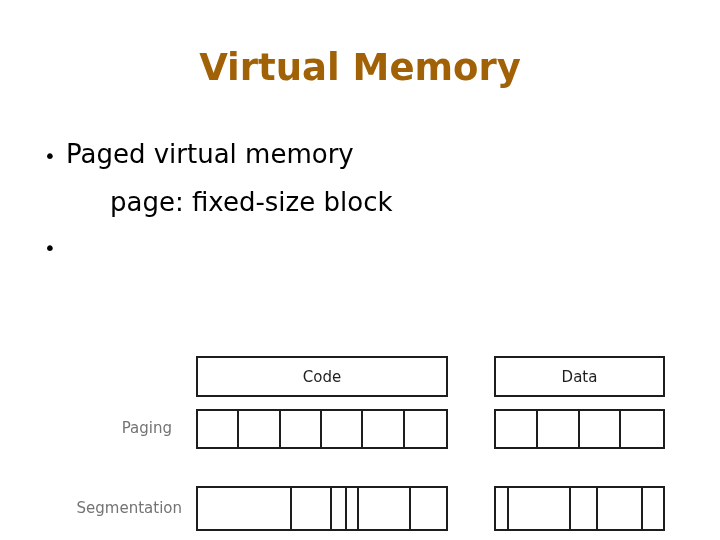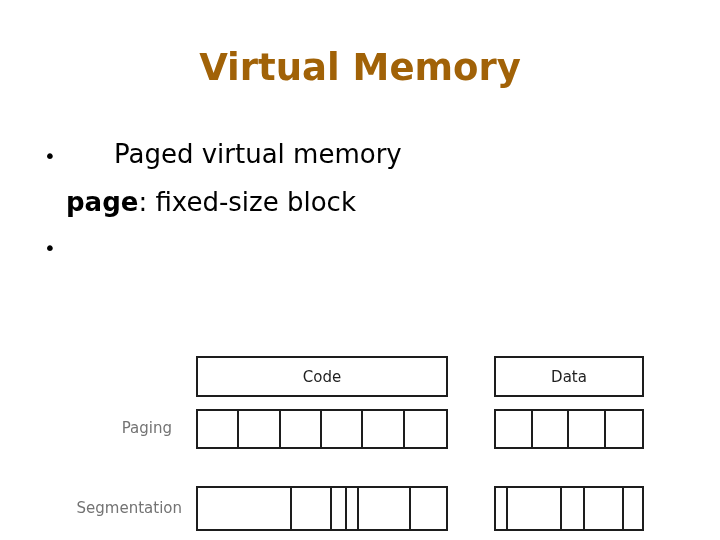--- a/index.html
+++ b/index.html
@@ -54,31 +54,31 @@
   .bullet-marker {
     width: 22px;
     flex: 0 0 22px;
     font-size: 20px;
     line-height: 46px;
     text-align: left;
     color: #000000;
   }
   .bullet-text {
     flex: 0 1 auto;
-    margin-left: 48px;
   }
   .sub-line {
     padding-left: 22px;
     font-size: 26px;
     line-height: 46px;
     color: #000000;
     white-space: nowrap;
   }
   .term {
-    font-weight: bold;
+    font-weight: normal;
+    margin-left: 44px;
   }
 
   
   .diagram {
     position: absolute;
     left: 0;
     top: 0;
     width: 720px;
     height: 540px;
   }
@@ -121,21 +121,21 @@
     border-right: 2px solid #1d1d1d;
     height: 100%;
   }
   .cell:last-child {
     border-right: none;
   }
 
   
   .code-x    { left: 196px; width: 252px; }
   
-  .data-x    { left: 494px; width: 150px; }
+  .data-x    { left: 494px; width: 171px; }
 
   .row-title-y { top: 356px; height: 41px; }
   .row-page-y  { top: 409px; height: 40px; }
   .row-seg-y   { top: 486px; height: 45px; }
 </style>
 </head>
 <body>
 
 <div class="slide">
 

